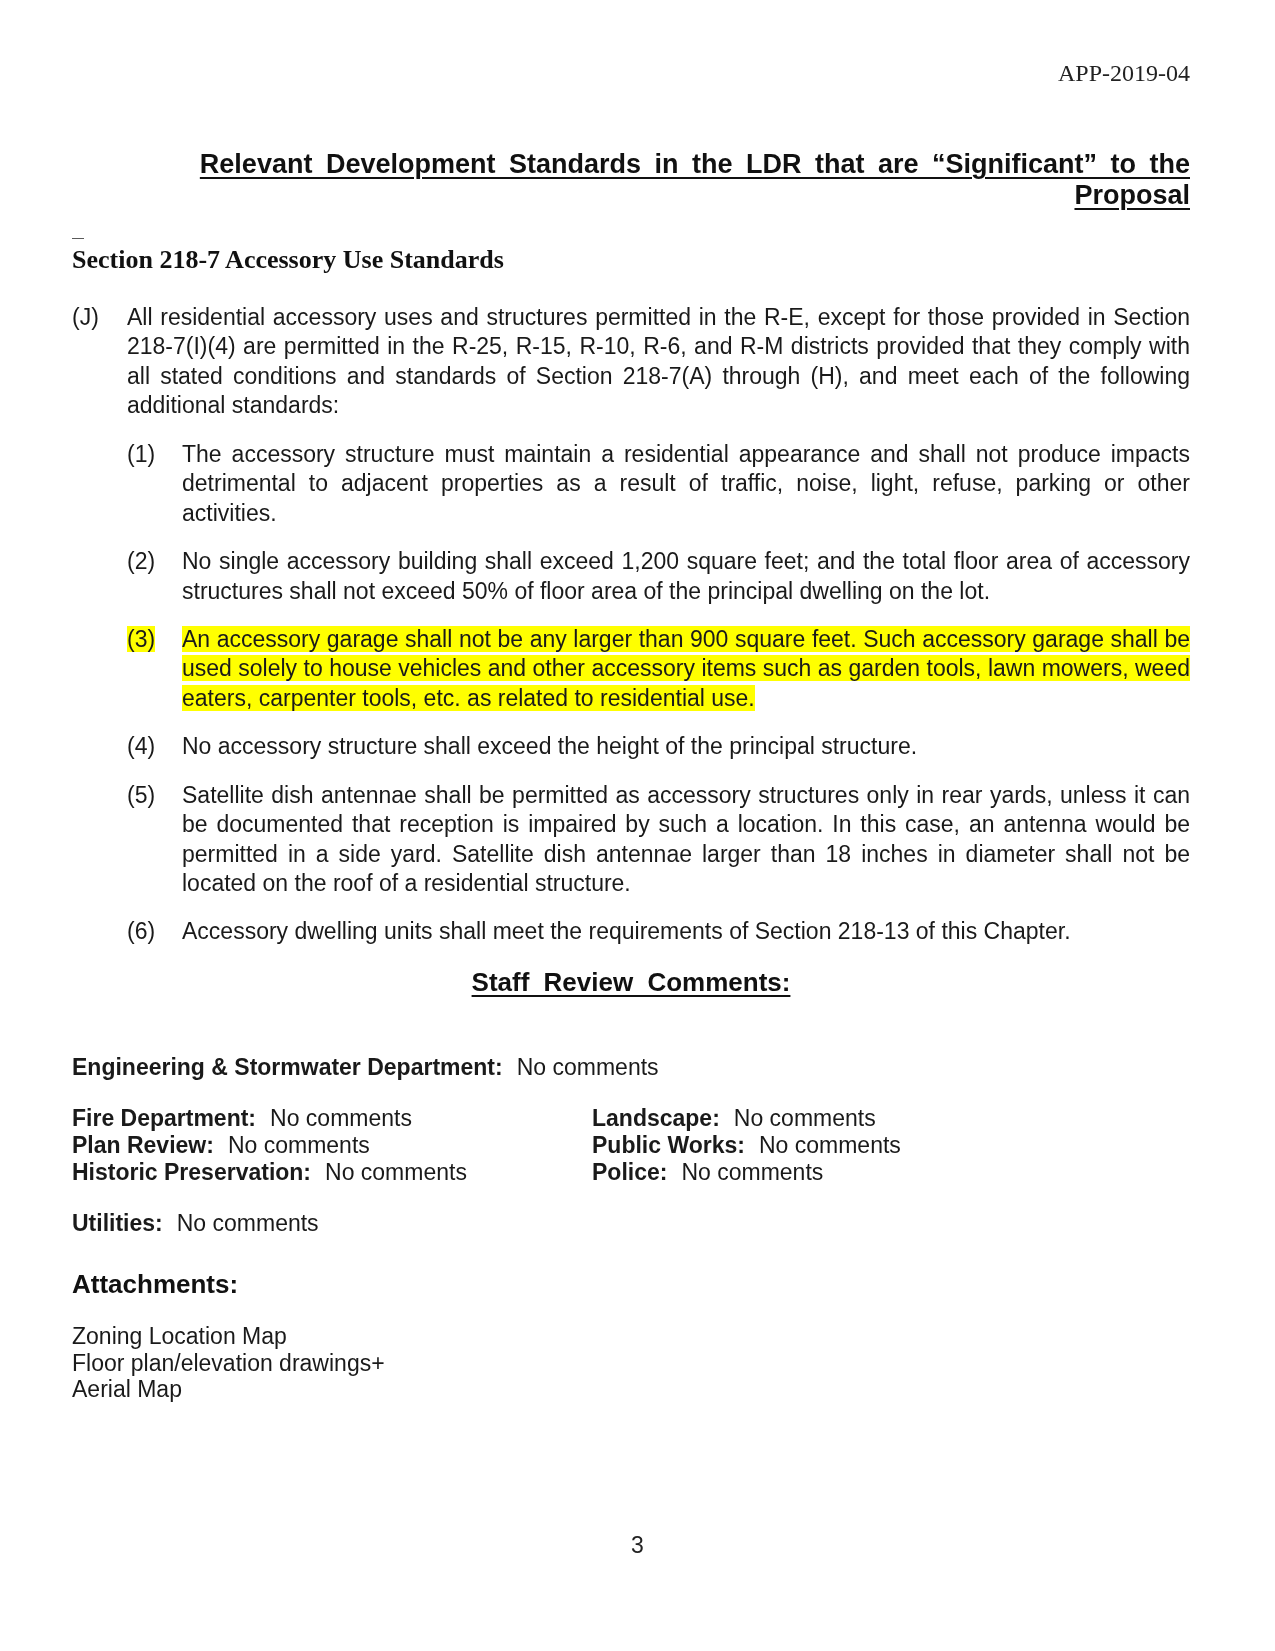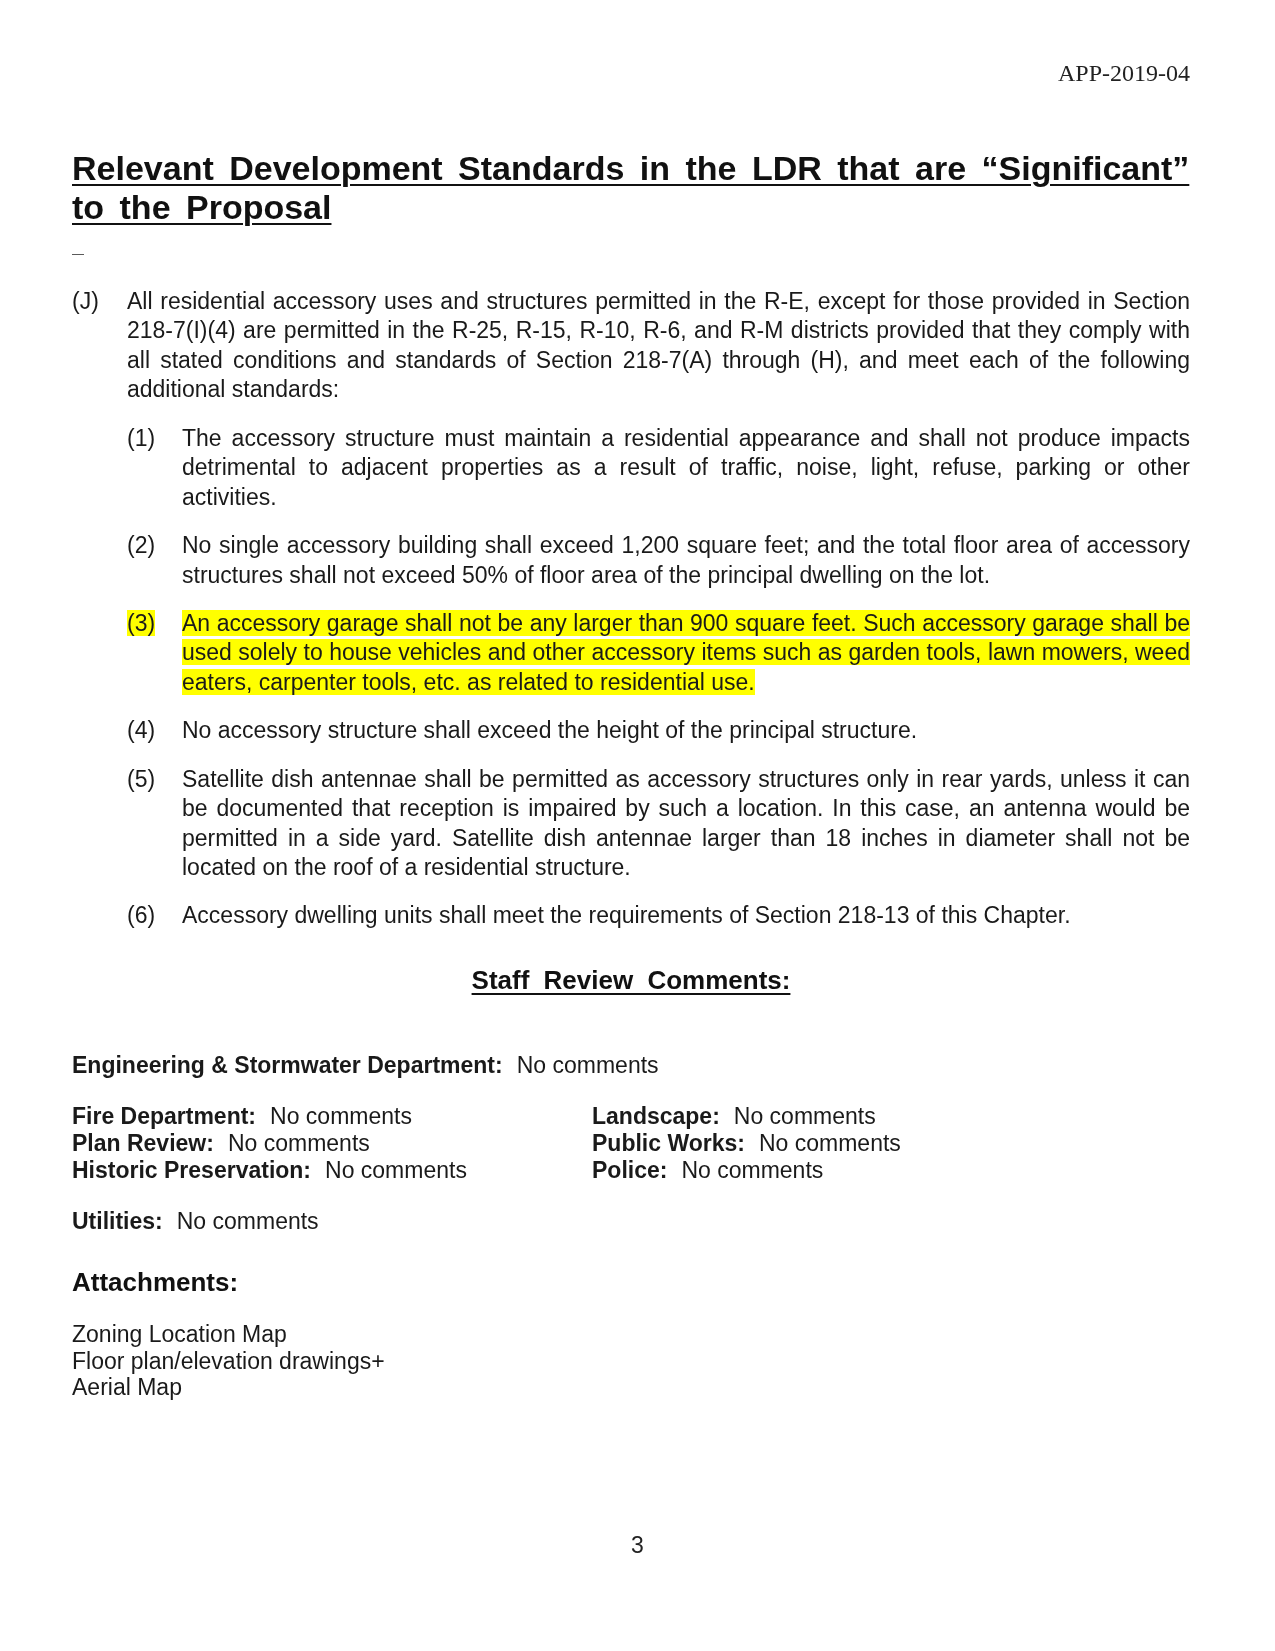--- a/index.html
+++ b/index.html
@@ -17,22 +17,22 @@
     padding: 60px 85px 0 72px;
   }
   .doc-ref {
     font-family: "Liberation Serif", "DejaVu Serif", serif;
     font-size: 24px;
     text-align: right;
     color: #222;
   }
   .title {
     margin-top: 62px;
-    text-align: left;
-    font-size: 34px;
+    text-align: right;
+    font-size: 27px;
     font-weight: bold;
     word-spacing: 6px;
     text-decoration: underline;
     text-decoration-thickness: 2px;
     text-underline-offset: 4px;
     color: #111;
   }
   .stray {
     margin-top: 22px;
     font-size: 12px;
@@ -57,21 +57,21 @@
   .item {
     display: flex;
     margin-top: 19px;
     line-height: 1.28;
   }
   .item .label { width: 55px; flex: 0 0 55px; }
   .item .text { flex: 1; text-align: justify; }
   .item.hl .label span,
   .item.hl .text span { background: #ffff00; }
   .staff-heading {
-    margin-top: 34px;
+    margin-top: 20px;
     text-align: center;
     font-size: 26px;
     font-weight: bold;
     word-spacing: 7px;
     text-decoration: underline;
     text-decoration-thickness: 2px;
     text-underline-offset: 4px;
     color: #111;
   }
   .review-block { margin-top: 56px; }
@@ -113,20 +113,21 @@
 <body>
 
 <div class="page">
 
   <div class="doc-ref">APP-2019-04</div>
 
   <h1 class="title">Relevant Development Standards in the LDR that are “Significant” to the Proposal</h1>
 
   <div class="stray">—</div>
 
+  <h2 class="section-heading">Section 218-7 Accessory Use Standards</h2>
 
   <div class="para-j">
     <div class="label">(J)</div>
     <div class="text">All residential accessory uses and structures permitted in the R-E, except for those provided in Section 218-7(I)(4) are permitted in the R-25, R-15, R-10, R-6, and R-M districts provided that they comply with all stated conditions and standards of Section 218-7(A) through (H), and meet each of the following additional standards:</div>
   </div>
 
   <div class="items">
 
     <div class="item">
       <div class="label"><span>(1)</span></div>

